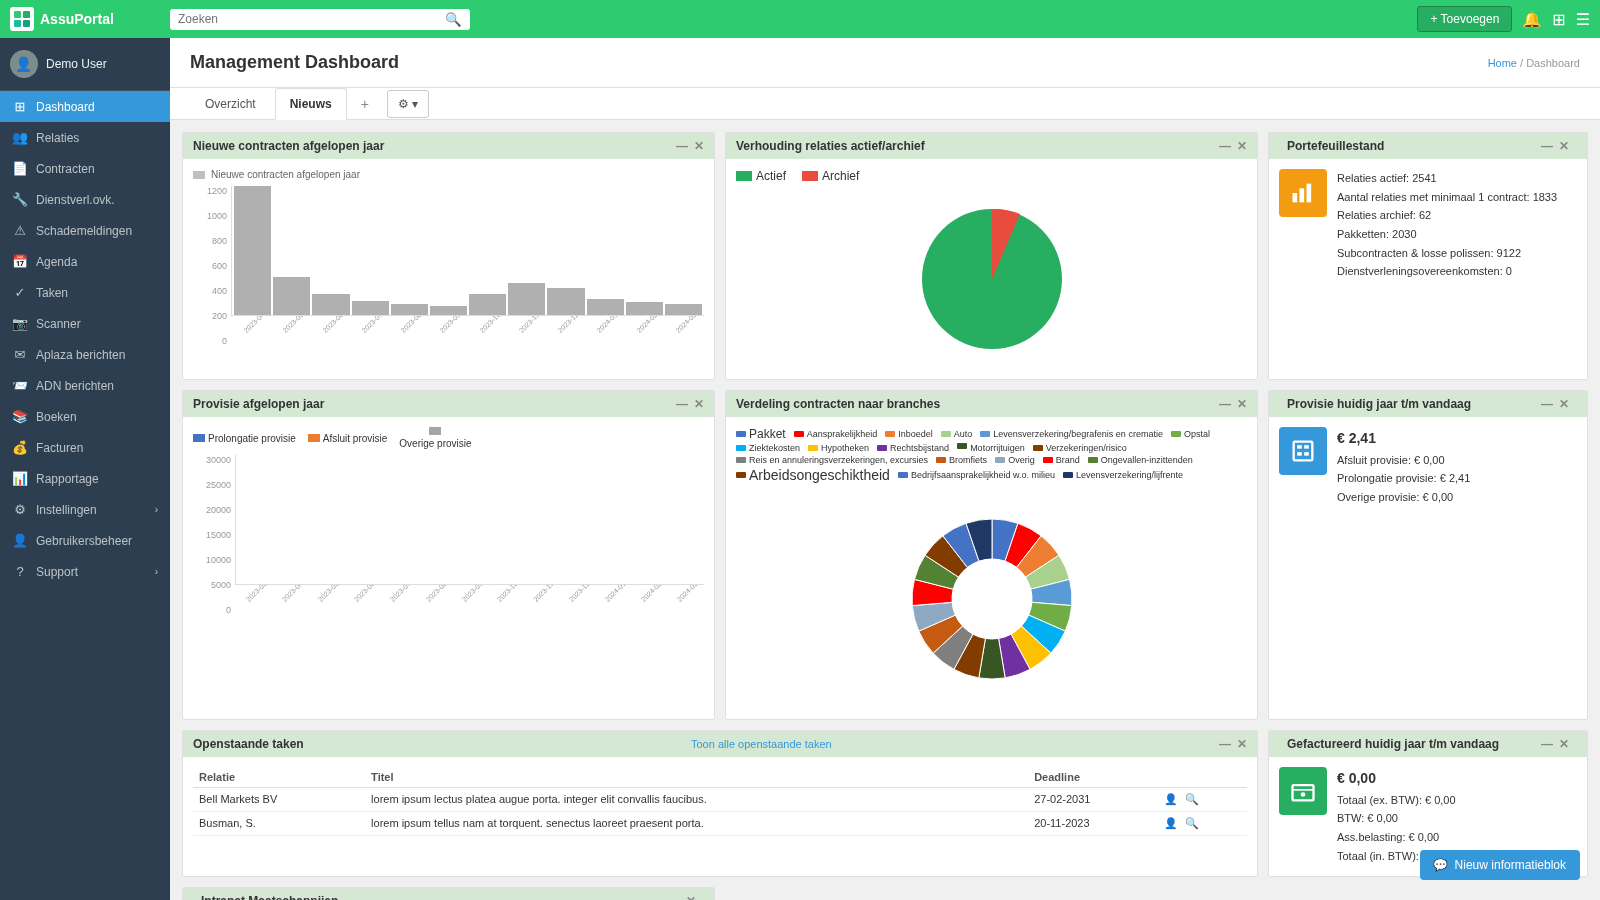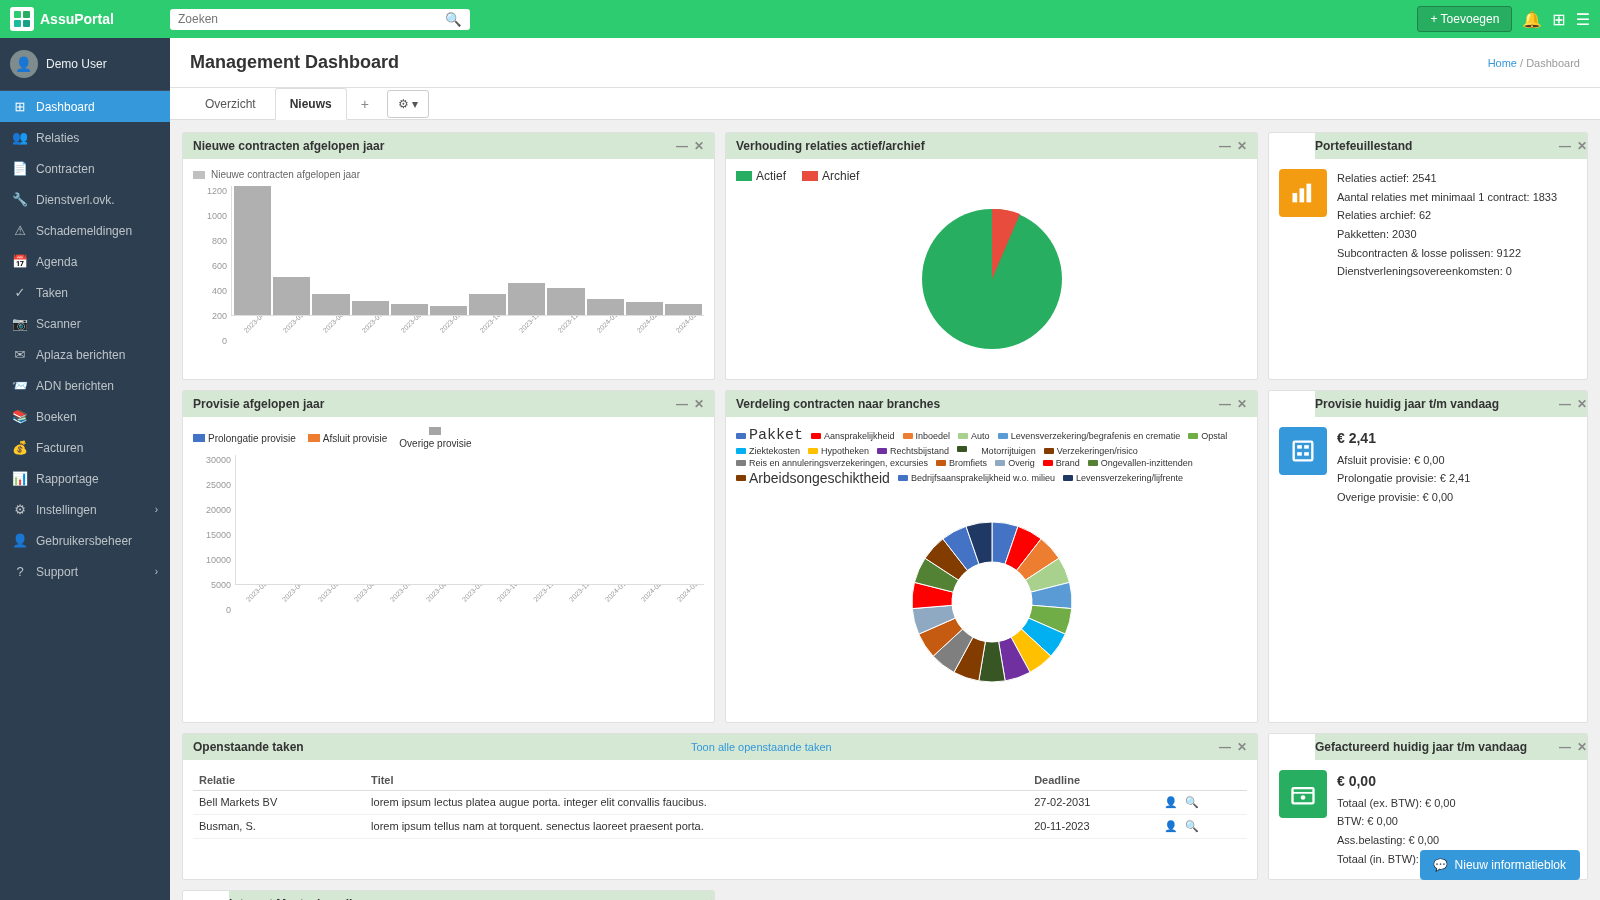--- a/index.html
+++ b/index.html
@@ -58,21 +58,21 @@
     .chart-legend { display: flex; align-items: center; gap: 6px; font-size: 10px; color: #666; margin-bottom: 6px; }
     .legend-box { width: 12px; height: 8px; display: inline-block; }
 
     
     .tasks-table { width: 100%; border-collapse: collapse; font-size: 11px; }
     .tasks-table th { text-align: left; padding: 4px 6px; border-bottom: 1px solid #ddd; font-weight: bold; color: #555; }
     .tasks-table td { padding: 5px 6px; border-bottom: 1px solid #f0f0f0; vertical-align: top; }
 
     
     .stat-card { background: white; border: 1px solid #e0e0e0; border-radius: 2px; }
-    .stat-card-header { background: #d5e8d4; padding: 6px 0; display: flex; justify-content: space-between; align-items: center; font-size: 12px; font-weight: bold; margin-left: 46px; }
+    .stat-card-header { background: #d5e8d4; padding: 6px 18px; display: flex; justify-content: space-between; align-items: center; font-size: 12px; font-weight: bold; }
     .stat-card-body { padding: 10px; display: flex; gap: 10px; align-items: flex-start; }
     .stat-icon { width: 48px; height: 48px; border-radius: 4px; display: flex; align-items: center; justify-content: center; flex-shrink: 0; }
     .stat-icon-orange { background: #f39c12; }
     .stat-icon-blue { background: #3498db; }
     .stat-icon-green { background: #27ae60; }
     .stat-info { font-size: 11px; line-height: 1.7; }
 
     
     .intranet-body { padding: 10px; }
 
@@ -445,21 +445,21 @@
           <span>Verdeling contracten naar branches</span>
           <div class="card-header-actions">
             <span>—</span>
             <span>✕</span>
           </div>
         </div>
         <div class="card-body">
           <div class="branch-legend" id="branch-legend">
               <div style="display: flex; align-items: center; gap: 3px;">
                 <span style="width:10px;height:6px;background:#4472C4;display:inline-block;border-radius:1px;"></span>
-                <span style="font-size:15px;font-family:Liberation Mono, monospace;">Pakket</span>
+                <span style="font-size:12px;">Pakket</span>
               </div>
               <div style="display: flex; align-items: center; gap: 3px;">
                 <span style="width:10px;height:6px;background:#FF0000;display:inline-block;border-radius:1px;"></span>
                 <span style="font-size:9px;">Aansprakelijkheid</span>
               </div>
               <div style="display: flex; align-items: center; gap: 3px;">
                 <span style="width:10px;height:6px;background:#ED7D31;display:inline-block;border-radius:1px;"></span>
                 <span style="font-size:9px;">Inboedel</span>
               </div>
               <div style="display: flex; align-items: center; gap: 3px;">
@@ -479,21 +479,21 @@
                 <span style="font-size:9px;">Ziektekosten</span>
               </div>
               <div style="display: flex; align-items: center; gap: 3px;">
                 <span style="width:10px;height:6px;background:#FFC000;display:inline-block;border-radius:1px;"></span>
                 <span style="font-size:9px;">Hypotheken</span>
               </div>
               <div style="display: flex; align-items: center; gap: 3px;">
                 <span style="width:10px;height:6px;background:#7030A0;display:inline-block;border-radius:1px;"></span>
                 <span style="font-size:9px;">Rechtsbijstand</span>
               </div>
-              <div style="display: flex; align-items: flex-start; gap: 14px;">
+              <div style="display: flex; align-items: flex-start; gap: 3px;">
                 <span style="width:10px;height:6px;background:#375623;display:inline-block;border-radius:1px;"></span>
                 <span style="font-size:9px;">Motorrijtuigen</span>
               </div>
               <div style="display: flex; align-items: center; gap: 3px;">
                 <span style="width:10px;height:6px;background:#833C00;display:inline-block;border-radius:1px;"></span>
                 <span style="font-size:9px;">Verzekeringen/risico</span>
               </div>
               <div style="display: flex; align-items: center; gap: 3px;">
                 <span style="width:10px;height:6px;background:#7F7F7F;display:inline-block;border-radius:1px;"></span>
                 <span style="font-size:9px;text-align:center;">Reis en annuleringsverzekeringen, excursies</span>

